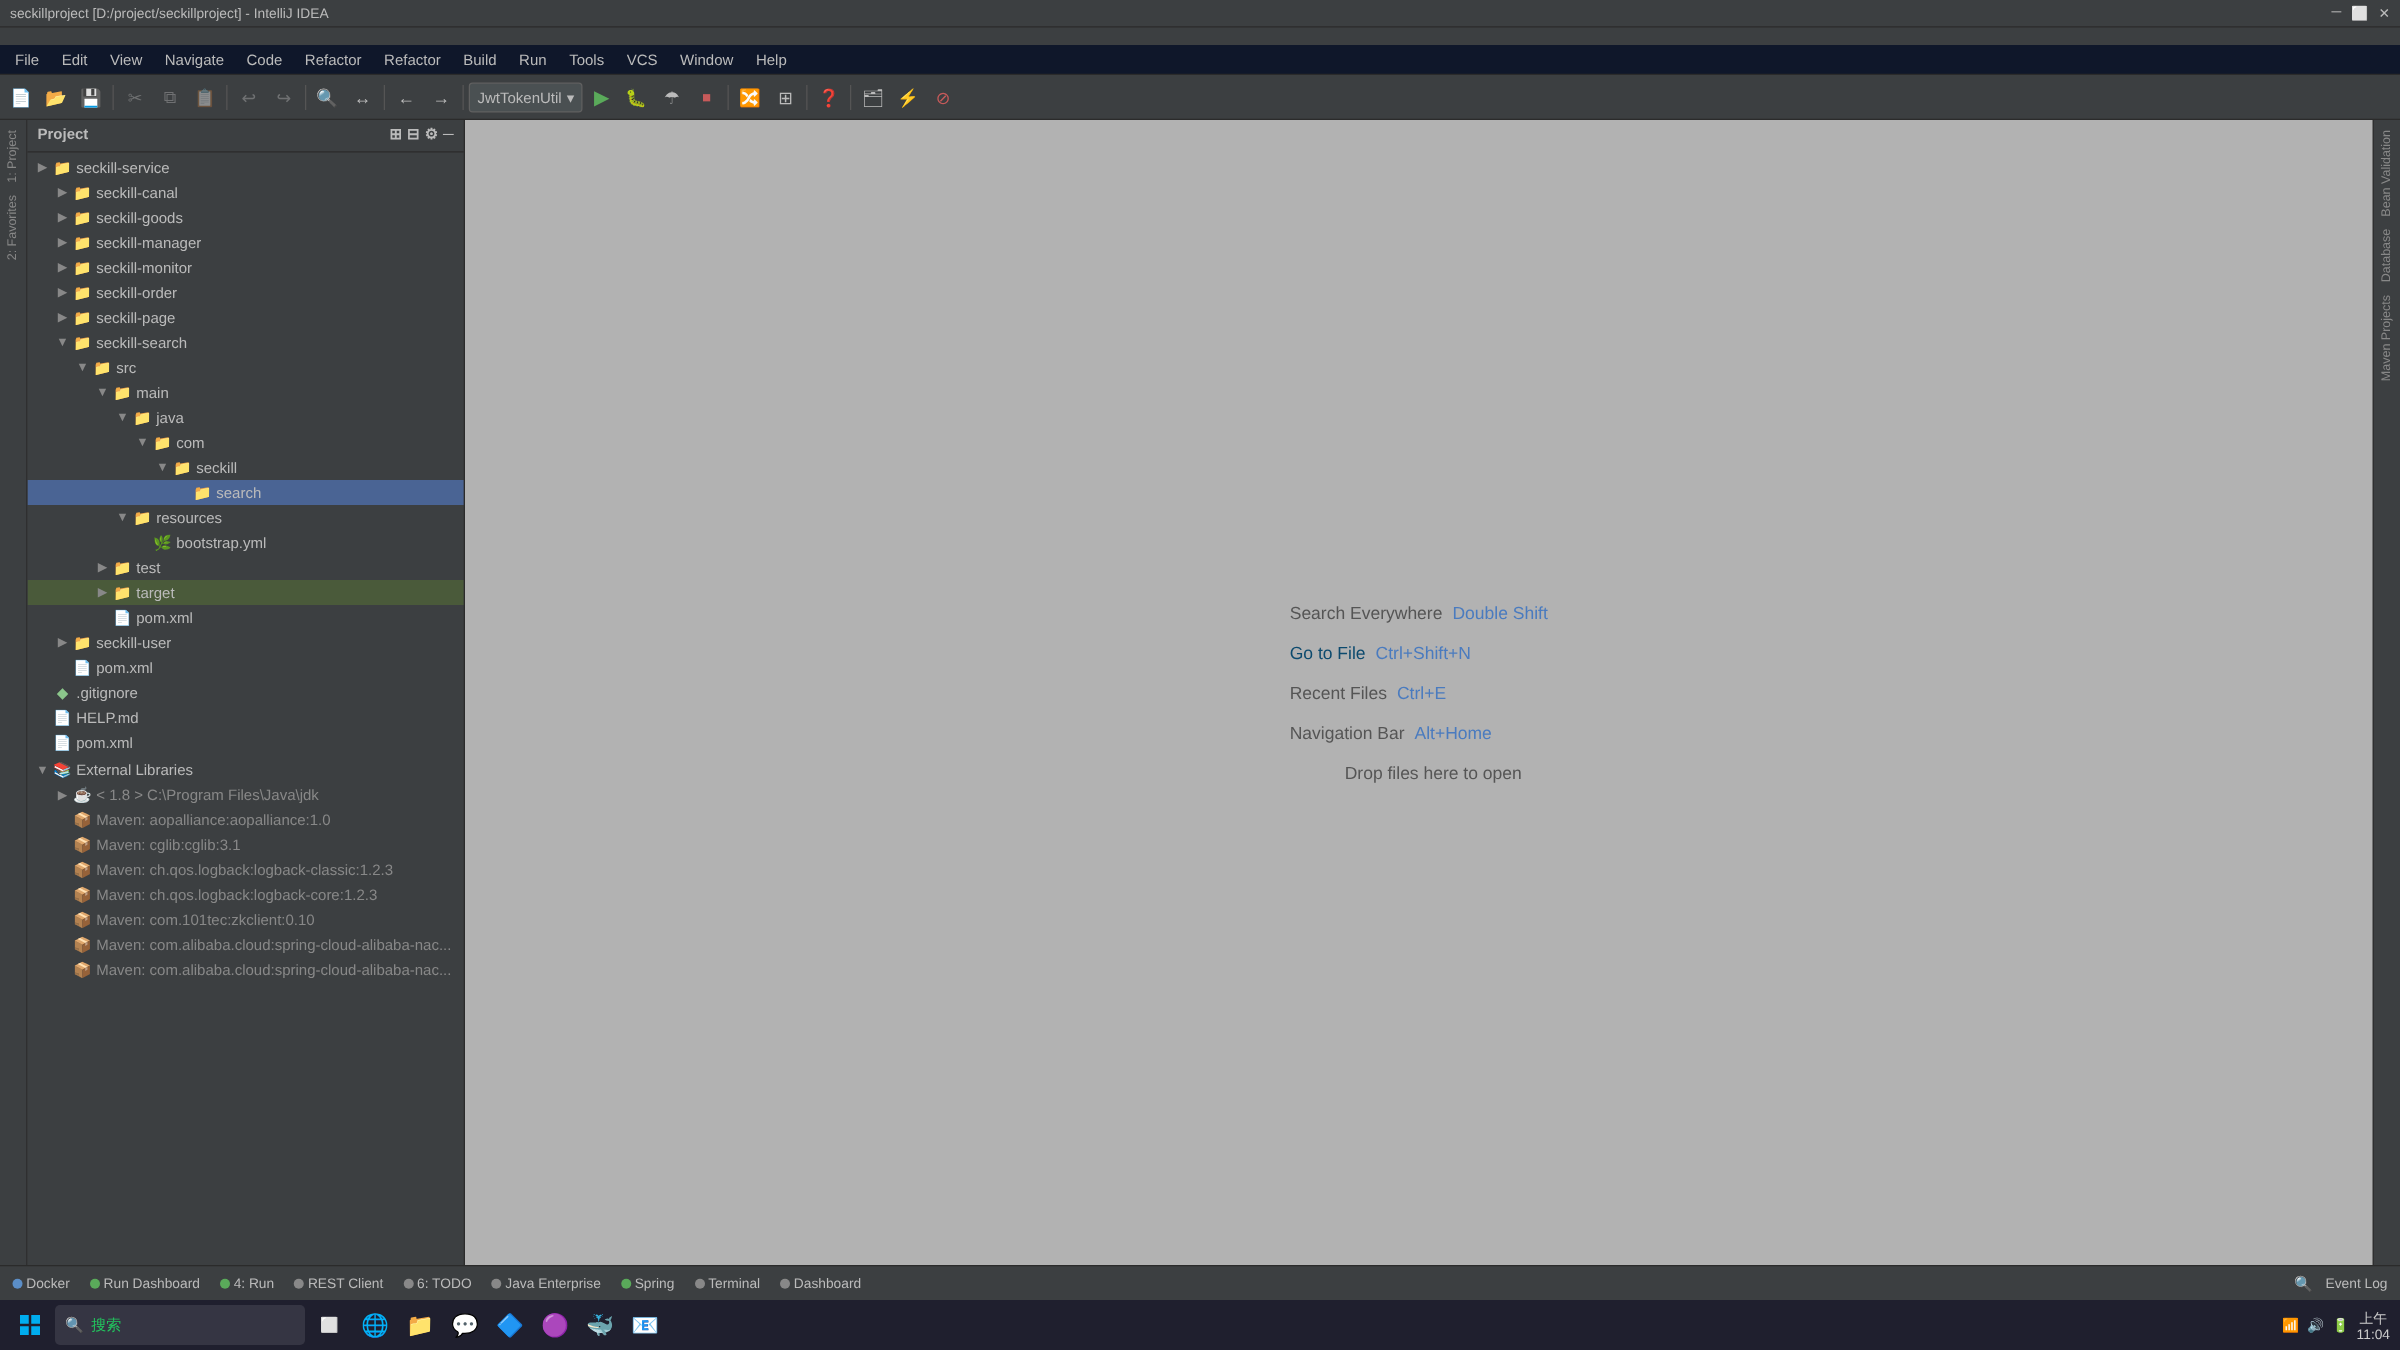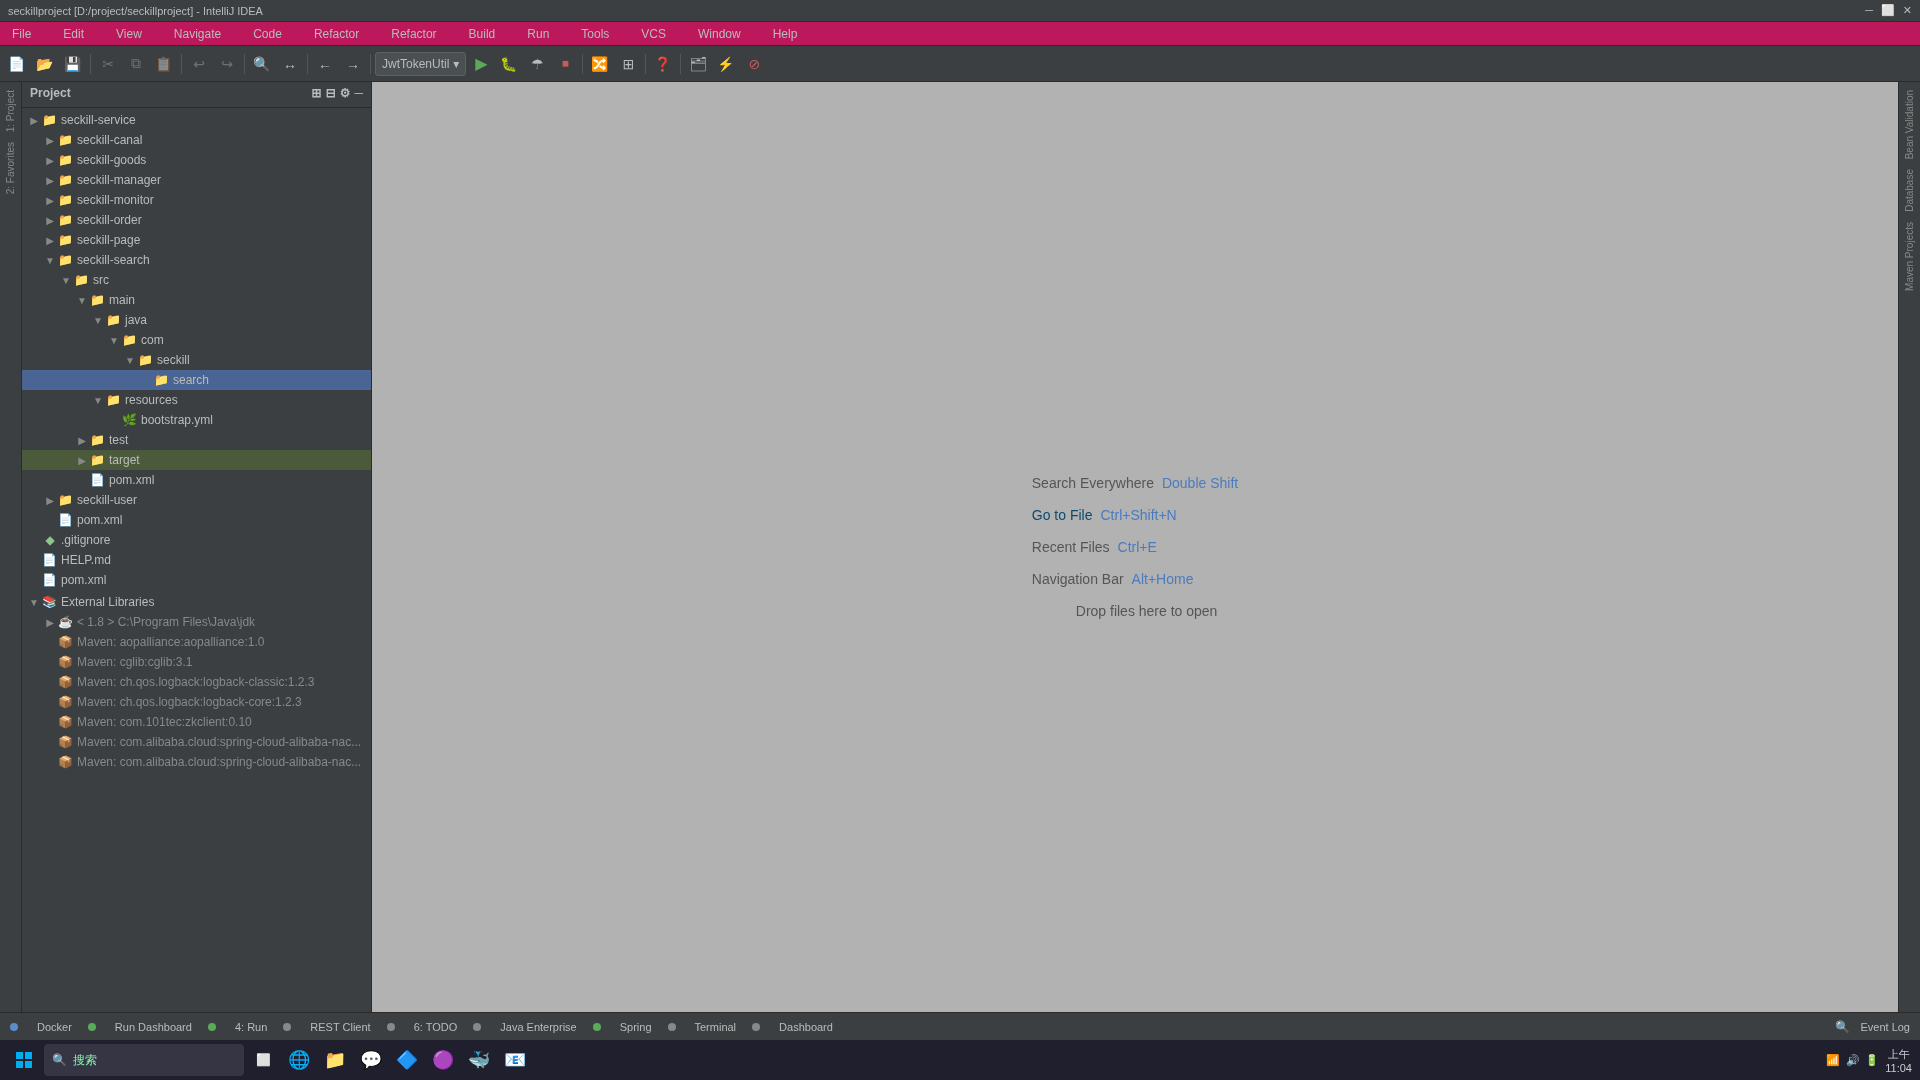--- a/index.html
+++ b/index.html
@@ -23,28 +23,29 @@
       align-items: center;
       padding: 0 8px;
       font-size: 11px;
       color: #bbbbbb;
       border-bottom: 1px solid #2b2b2b;
       flex-shrink: 0;
     }
 
     
     #menu-bar {
-      background: #be185d;
+      background: #0f172a;
       height: 24px;
       display: flex;
       align-items: center;
       padding: 0 4px;
       border-bottom: 1px solid #2b2b2b;
       flex-shrink: 0;
-      gap: 16px;
+      gap: 2px;
+      margin-top: 14px;
     }
     .menu-item {
       padding: 2px 8px;
       cursor: pointer;
       font-size: 12px;
       color: #bbbbbb;
       border-radius: 3px;
     }
 
     
@@ -224,21 +225,21 @@
       border-top: 1px solid #2b2b2b;
       display: flex;
       align-items: center;
       padding: 0 4px;
       gap: 4px;
       flex-shrink: 0;
     }
     .bottom-btn {
       display: flex;
       align-items: center;
-      gap: 19px;
+      gap: 3px;
       padding: 2px 6px;
       cursor: pointer;
       border-radius: 3px;
       font-size: 11px;
       color: #bbbbbb;
       height: 20px;
     }
     .bottom-btn .dot {
       width: 8px;
       height: 8px;
@@ -703,21 +704,21 @@
   <div class="taskbar-start">
     <svg width="16" height="16" viewBox="0 0 16 16">
       <rect x="0" y="0" width="7" height="7" fill="#00adef"></rect>
       <rect x="9" y="0" width="7" height="7" fill="#00adef"></rect>
       <rect x="0" y="9" width="7" height="7" fill="#00adef"></rect>
       <rect x="9" y="9" width="7" height="7" fill="#00adef"></rect>
     </svg>
   </div>
   <div class="taskbar-icon" style="width:200px;background:rgba(255,255,255,0.1);border-radius:4px;justify-content:flex-start;padding:0 8px;gap:6px;">
     <span>🔍</span>
-    <span style="font-size:12px;color:#86efac;">搜索</span>
+    <span style="font-size:12px;color:#22c55e;">搜索</span>
   </div>
   <div class="taskbar-icon">⬜</div>
   <div class="taskbar-icon" style="font-size:18px;">🌐</div>
   <div class="taskbar-icon" style="font-size:18px;">📁</div>
   <div class="taskbar-icon" style="font-size:18px;">💬</div>
   <div class="taskbar-icon" style="font-size:18px;">🔷</div>
   <div class="taskbar-icon" style="font-size:18px;">🟣</div>
   <div class="taskbar-icon" style="font-size:18px;">🐳</div>
   <div class="taskbar-icon" style="font-size:18px;">📧</div>
   <div id="taskbar-right">

